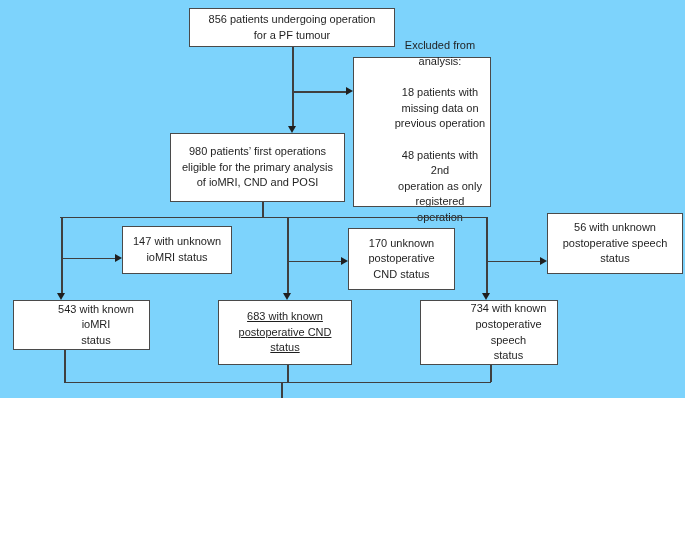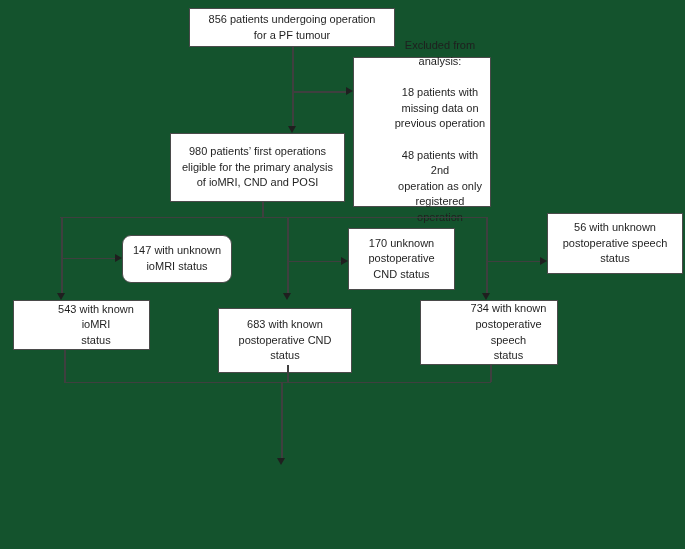--- a/index.html
+++ b/index.html
@@ -1,19 +1,19 @@
 <!DOCTYPE html>
 <html><head>
 <meta charset="utf-8">
 <style>
   html,body{margin:0;padding:0;background:#ffffff;}
   .stage{
     position:relative;
-    width:685px;height:549px;
-    background:#14532d;
+    width:685px;height:398px;
+    background:#7dd3fc;
     font-family:"Liberation Sans", sans-serif;
     overflow:hidden;
   }
   .node{
     position:absolute;
     box-sizing:border-box;
     border:1.5px solid #4a4a4a;
     background:#ffffff;
     display:flex;align-items:center;justify-content:center;
     text-align:center;
@@ -52,35 +52,35 @@
 previous operation
 
 48 patients with 2nd
 operation as only
 registered operation</div>
 
   <div class="node" style="left:170px;top:133px;width:175px;height:69px;">980 patients’ first operations
 eligible for the primary analysis
 of ioMRI, CND and POSI</div>
 
-  <div class="node" style="left:122px;top:235px;width:110px;height:48px;border-radius:9px;">147 with unknown
+  <div class="node" style="left:122px;top:226px;width:110px;height:48px;">147 with unknown
 ioMRI status</div>
 
   <div class="node" style="left:348px;top:228px;width:107px;height:62px;">170 unknown
 postoperative
 CND status</div>
 
   <div class="node" style="left:547px;top:213px;width:136px;height:61px;">56 with unknown
 postoperative speech
 status</div>
 
   <div class="node" style="left:13px;top:300px;width:137px;height:50px;padding-left:33px;">543 with known ioMRI
 status</div>
 
-  <div class="node" style="left:218px;top:308px;width:134px;height:65px;">683 with known
+  <div class="node" style="left:218px;top:300px;width:134px;height:65px;text-decoration:underline;">683 with known
 postoperative CND
 status</div>
 
   <div class="node" style="left:420px;top:300px;width:138px;height:65px;padding-left:43px;">734 with known
 postoperative speech
 status</div>
 
 
   <div class="line" style="left:292px;top:47px;width:1.5px;height:80px;"></div>
   <div class="arr-down" style="left:288px;top:126px;"></div>

